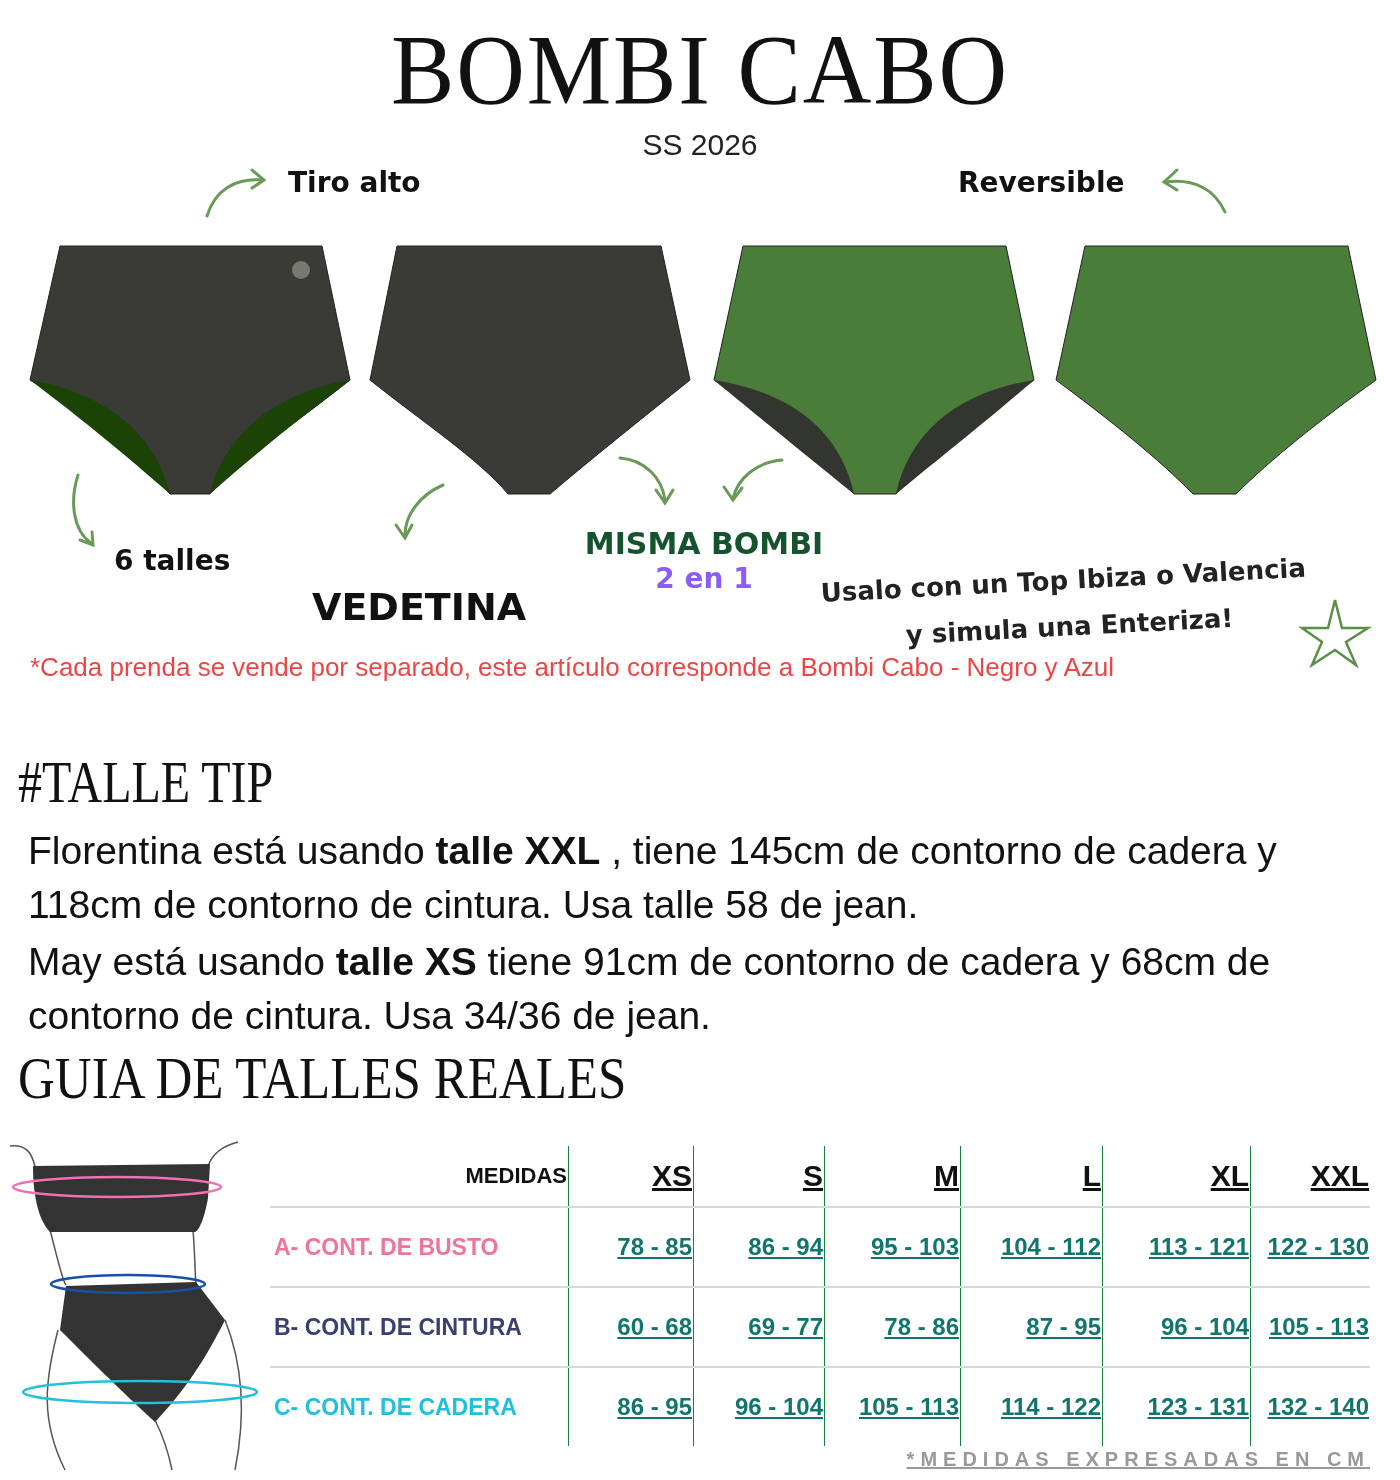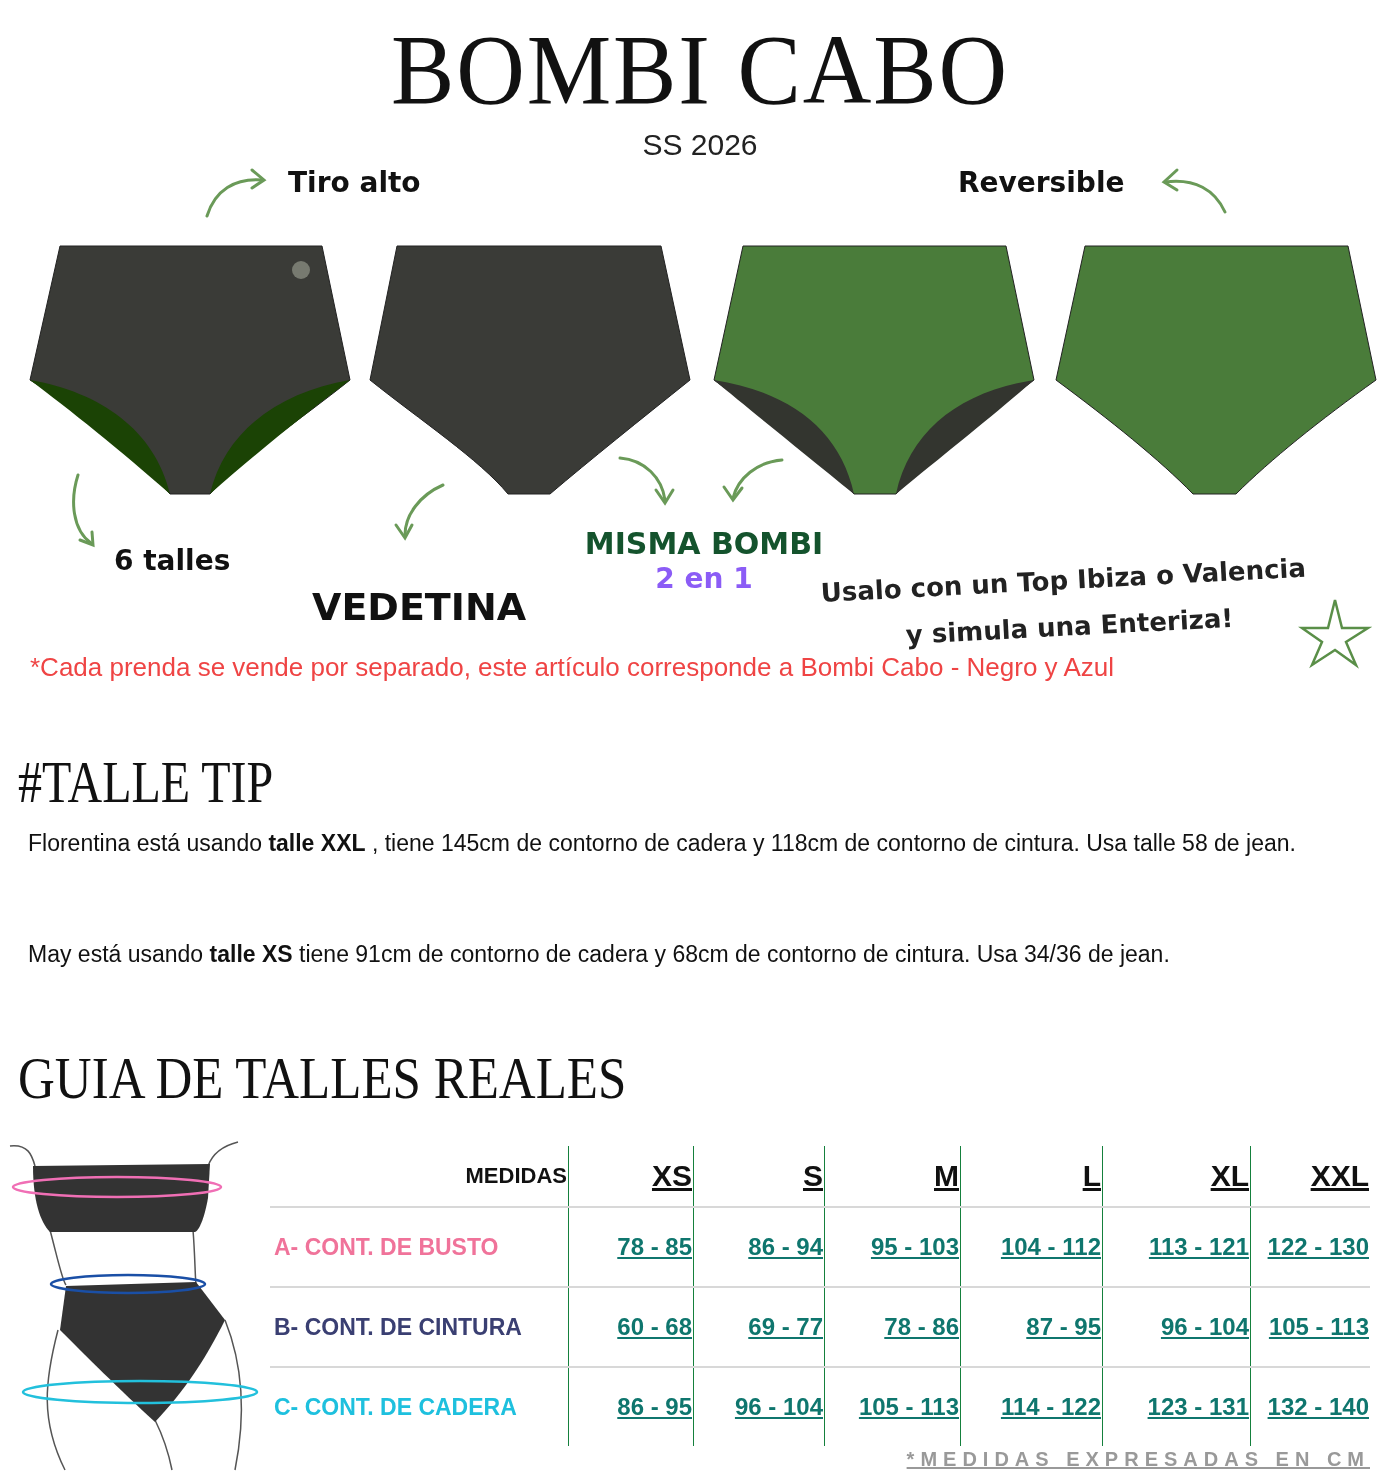--- a/index.html
+++ b/index.html
@@ -4,21 +4,21 @@
 <style>
   html,body{margin:0;padding:0;background:#fff;}
   body{width:1400px;height:1480px;position:relative;overflow:hidden;font-family:"Liberation Sans",sans-serif;color:#111;}
   .abs{position:absolute;}
   .title{left:0;width:1400px;top:20px;text-align:center;font-family:"Liberation Serif","DejaVu Serif",serif;font-size:100px;letter-spacing:2px;line-height:100px;color:#111;transform:scaleX(0.95);}
   .season{left:0;width:1400px;top:128px;text-align:center;font-size:30px;color:#222;}
   .hand{font-family:"DejaVu Sans",sans-serif;font-weight:bold;color:#111;}
   .note{left:30px;top:652px;font-size:26px;color:#ef4444;}
   .h-serif{font-family:"Liberation Serif","DejaVu Serif",serif;font-weight:normal;color:#111;}
   .tip-title{left:18px;top:752px;font-size:60px;line-height:60px;transform:scaleX(0.8);transform-origin:left top;}
-  .para{left:28px;font-size:23px;line-height:38px;color:#111;width:1360px;}
+  .para{left:28px;font-size:39px;line-height:54px;color:#111;width:1360px;}
   .para b{font-weight:bold;}
   .guide-title{left:18px;top:1048px;font-size:60px;line-height:60px;transform:scaleX(0.85);transform-origin:left top;}
   table.sz{position:absolute;left:270px;top:1146px;border-collapse:collapse;width:1100px;}
   table.sz th,table.sz td{text-align:right;font-weight:bold;font-family:"Liberation Sans",sans-serif;}
   table.sz th{height:58px;font-size:30px;color:#111;}
   table.sz th.med{font-size:22px;}
   table.sz td{height:76px;font-size:24px;color:#0f766e;border-top:2px solid #d8d8d8;}
   table.sz td.lbl{font-size:23px;text-align:left;padding-left:4px;margin-left:18px;}
   table.sz .vb{border-left:1px solid #15803d;text-decoration:underline;}
   .foot{right:30px;top:1448px;font-size:20px;font-weight:bold;letter-spacing:6px;color:#999;text-decoration:underline;}

